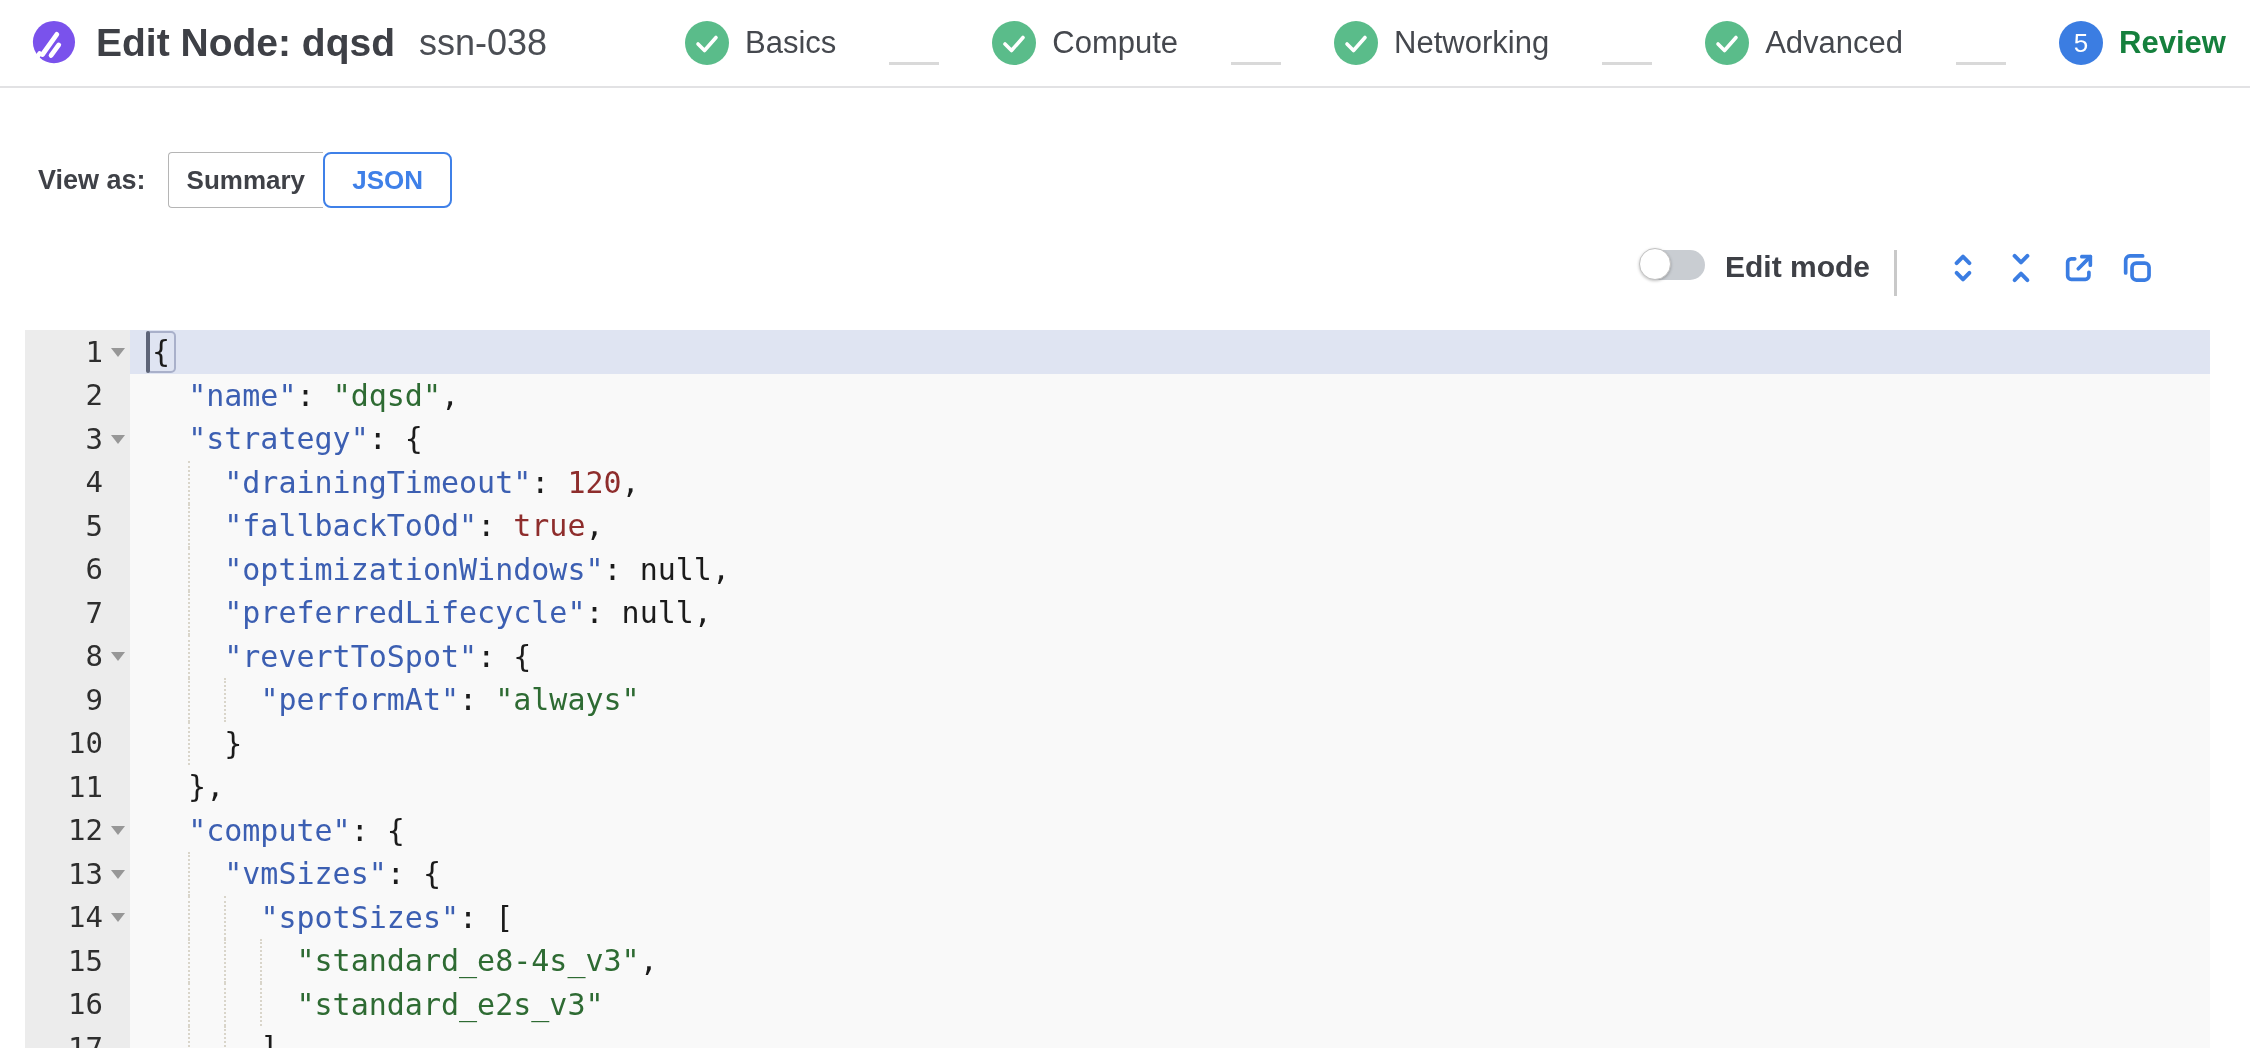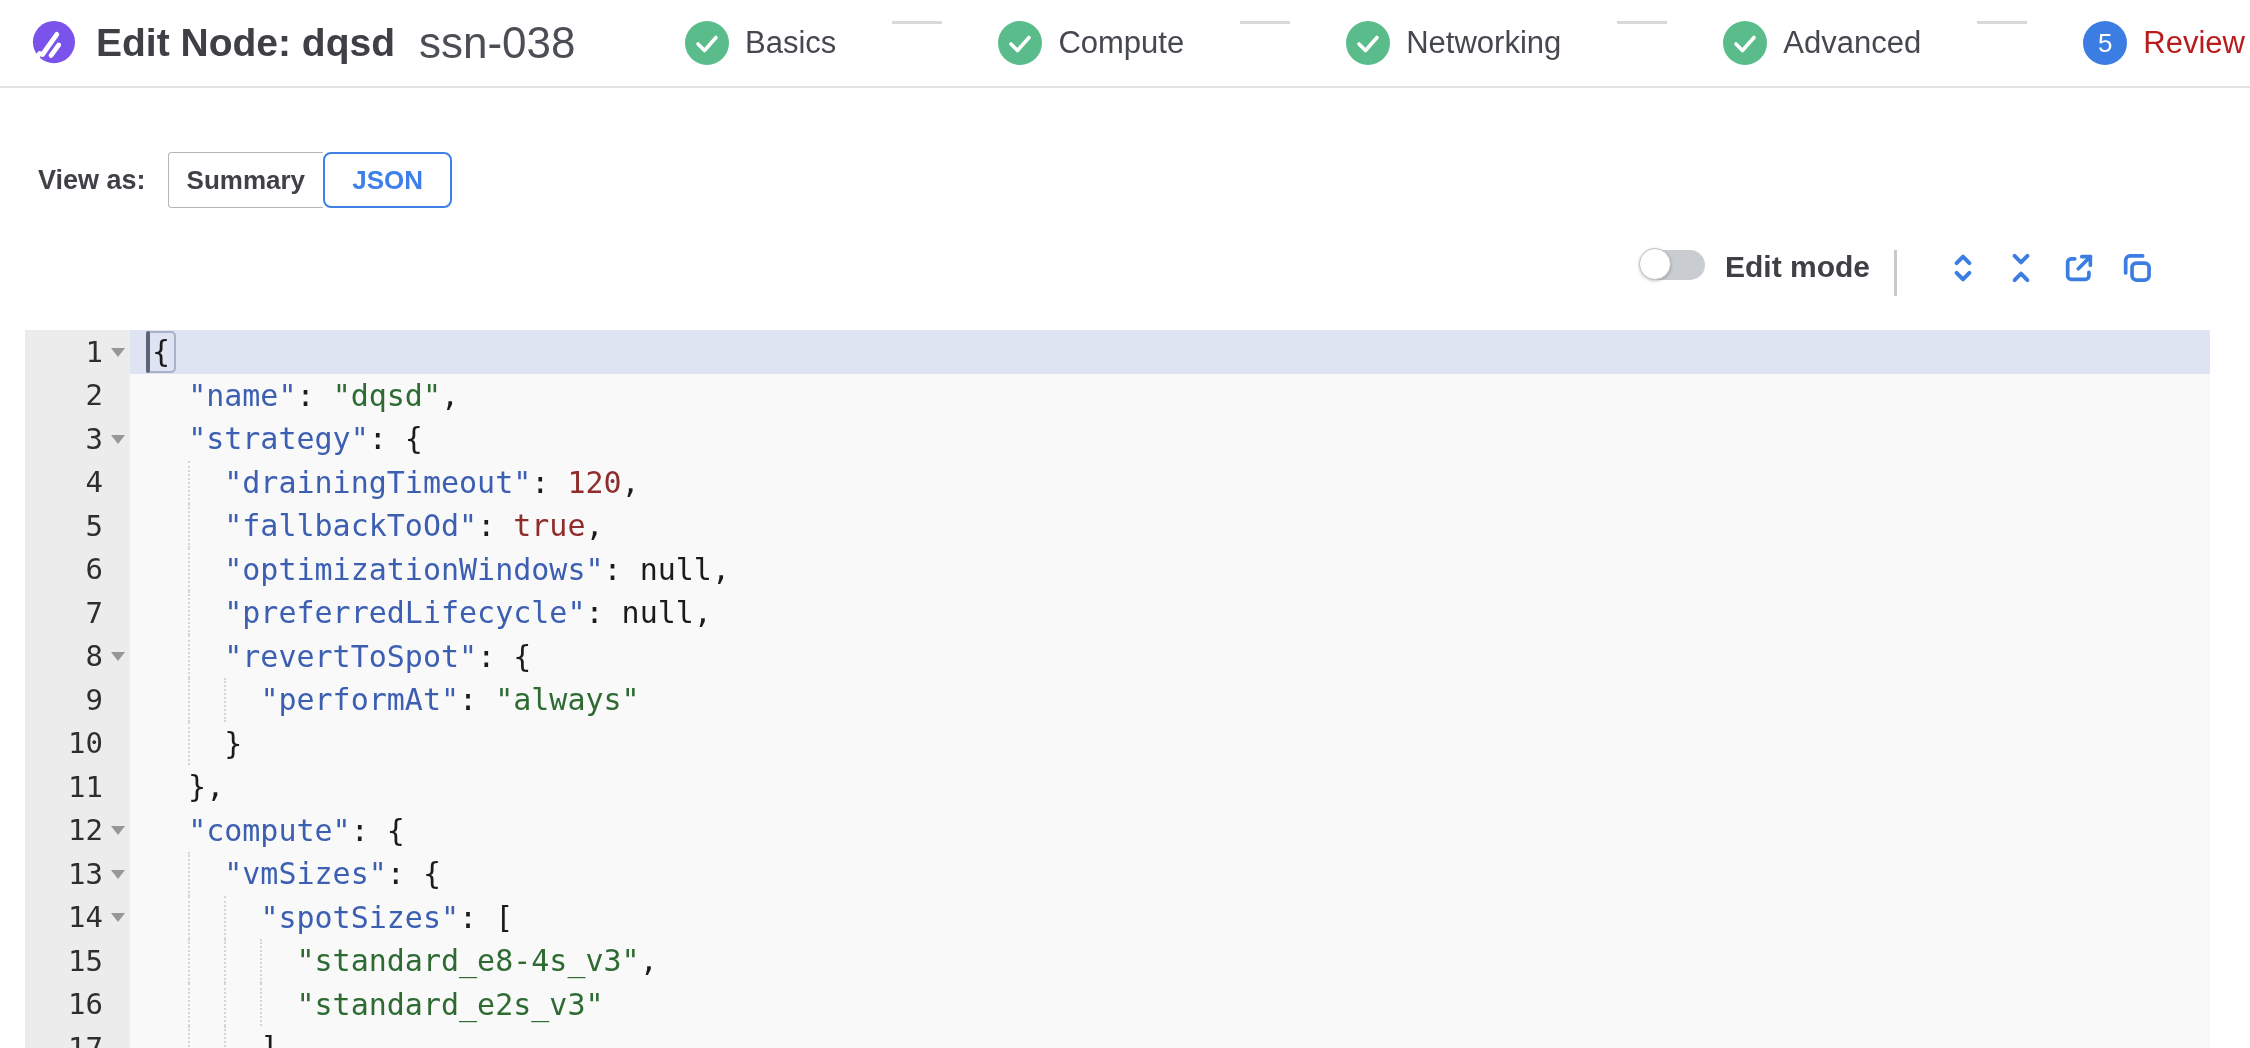--- a/index.html
+++ b/index.html
@@ -1,29 +1,29 @@
 <!DOCTYPE html>
 <html><head>
 <meta charset="utf-8">
 <style>
   html,body{margin:0;padding:0;background:#ffffff;width:2250px;height:1048px;overflow:hidden;
     font-family:"Liberation Sans",sans-serif;-webkit-font-smoothing:antialiased;}
   
   .app-header{height:88px;display:flex;align-items:center;padding-left:30px;border-bottom:2px solid #e2e2e4;box-sizing:border-box;background:#fff;}
   .logo{width:46px;height:46px;margin-right:20px;flex:0 0 auto;}
   .page-title{font-size:39px;font-weight:700;color:#3e4046;margin:0 24px 0 0;white-space:nowrap;flex:0 0 auto;}
-  .node-id{font-size:44px;font-weight:400;color:#4b4e54;white-space:nowrap;overflow:hidden;flex:1 1 0;min-width:0;}
-  
-  .stepper{flex:0 0 1565px;display:flex;align-items:flex-start;justify-content:space-between;padding-right:5px;box-sizing:border-box;}
+  .node-id{font-size:36px;font-weight:400;color:#4b4e54;white-space:nowrap;overflow:hidden;flex:1 1 0;min-width:0;}
+  
+  .stepper{flex:0 0 1565px;display:flex;align-items:flex-end;justify-content:space-between;padding-right:24px;box-sizing:border-box;}
   .step{display:flex;align-items:center;flex:0 0 auto;cursor:pointer;}
   .step-circle{width:44px;height:44px;border-radius:50%;display:flex;align-items:center;justify-content:center;flex:0 0 auto;}
   .step-circle.complete{background:#5abc8a;}
   .step-circle.current{background:#3b7de2;color:#fff;font-size:26px;font-weight:400;}
   .step-label{font-size:31px;color:#45484e;margin-left:16px;white-space:nowrap;}
-  .step.current .step-label{color:#b91c1c;font-weight:400;}
+  .step.current .step-label{color:#15803d;font-weight:700;}
   .step-connector{width:50px;height:3px;background:#d9d9d9;flex:0 0 auto;}
   
   .viewas-row{display:flex;align-items:center;margin:64px 18px 0 38px;}
   .viewas-label{font-size:27px;font-weight:700;color:#3f4147;margin-right:22px;}
   .segmented{display:flex;align-items:stretch;}
   .seg-btn{height:56px;min-width:129px;box-sizing:border-box;display:flex;align-items:center;justify-content:center;
     background:#fff;font-family:"Liberation Sans",sans-serif;font-size:26px;font-weight:700;cursor:pointer;padding:0 18px;}
   .seg-btn.unselected{border:1px solid #b5b5b5;border-right:none;color:#3f4147;border-radius:4px 0 0 4px;}
   .seg-btn.selected{border:2px solid #3f80e8;color:#3f80e8;border-radius:8px;}
   

